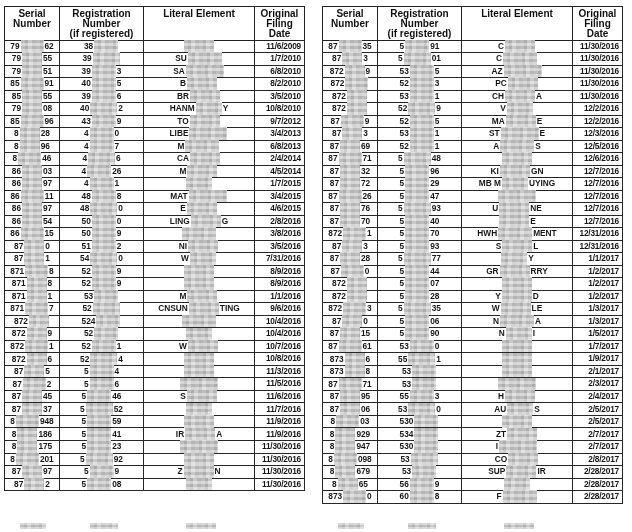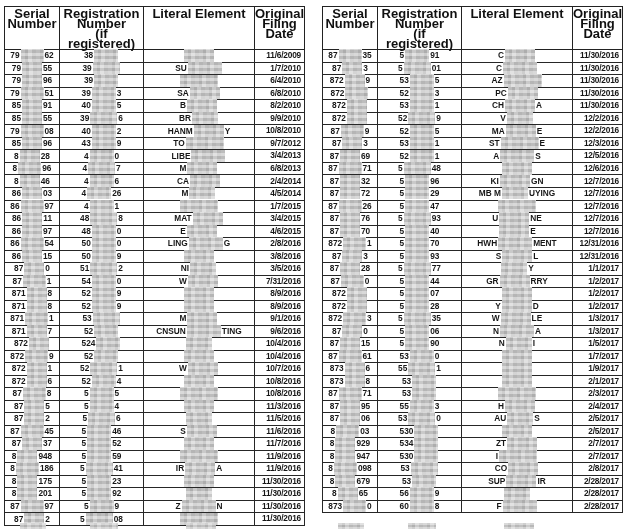--- a/index.html
+++ b/index.html
@@ -14,21 +14,21 @@
     position:absolute;top:6px;width:300px;
     border-collapse:collapse;table-layout:fixed;
     border:1.6px solid #000;
   }
   #table-left{left:4px}
   #table-right{left:322px}
   col.w-sn{width:55px} col.w-rn{width:84px} col.w-le{width:111px} col.w-d{width:50px}
 
   th{
     border:1px solid #222;
-    font-size:13px;font-weight:bold;color:#101010;
+    font-size:10px;font-weight:bold;color:#101010;
     line-height:10.2px;text-align:center;vertical-align:top;
     padding:1.5px 0 0;height:31px;white-space:pre-line;
   }
   td{
     border:1px solid #262626;
     height:11.4px;line-height:11.4px;padding:0;
     font-size:8.3px;font-weight:bold;color:#161616;
     text-align:center;vertical-align:middle;white-space:nowrap;overflow:visible;
   }
   .c-date{text-align:right;padding-right:3px;letter-spacing:-0.2px;}
@@ -88,42 +88,36 @@
           <td class="c-lit"><span class="frag"></span><span class="blur"></span><span class="frag"></span></td>
           <td class="c-date">11/6/2009</td>
         </tr>
         <tr>
           <td class="c-serial"><span class="frag">79</span><span class="blur"></span><span class="frag">55</span></td>
           <td class="c-reg"><span class="frag">39</span><span class="blur"></span><span class="frag"></span></td>
           <td class="c-lit"><span class="frag">SU</span><span class="blur"></span><span class="frag"></span></td>
           <td class="c-date">1/7/2010</td>
         </tr>
         <tr>
-          <td class="c-serial"><span class="frag">79</span><span class="blur"></span><span class="frag">96</span></td>
-          <td class="c-reg"><span class="frag">39</span><span class="blur"></span><span class="frag"></span></td>
-          <td class="c-lit"><span class="frag"></span><span class="blur"></span><span class="frag"></span></td>
-          <td class="c-date">6/4/2010</td>
-        </tr>
-        <tr>
           <td class="c-serial"><span class="frag">79</span><span class="blur"></span><span class="frag">51</span></td>
           <td class="c-reg"><span class="frag">39</span><span class="blur"></span><span class="frag">3</span></td>
           <td class="c-lit"><span class="frag">SA</span><span class="blur"></span><span class="frag"></span></td>
           <td class="c-date">6/8/2010</td>
         </tr>
         <tr>
           <td class="c-serial"><span class="frag">85</span><span class="blur"></span><span class="frag">91</span></td>
           <td class="c-reg"><span class="frag">40</span><span class="blur"></span><span class="frag">5</span></td>
           <td class="c-lit"><span class="frag">B</span><span class="blur"></span><span class="frag"></span></td>
           <td class="c-date">8/2/2010</td>
         </tr>
         <tr>
           <td class="c-serial"><span class="frag">85</span><span class="blur"></span><span class="frag">55</span></td>
           <td class="c-reg"><span class="frag">39</span><span class="blur"></span><span class="frag">6</span></td>
           <td class="c-lit"><span class="frag">BR</span><span class="blur"></span><span class="frag"></span></td>
-          <td class="c-date">9/9/2010</td>
+          <td class="c-date">3/5/2010</td>
         </tr>
         <tr>
           <td class="c-serial"><span class="frag">79</span><span class="blur"></span><span class="frag">08</span></td>
           <td class="c-reg"><span class="frag">40</span><span class="blur"></span><span class="frag">2</span></td>
           <td class="c-lit"><span class="frag">HANM</span><span class="blur"></span><span class="frag">Y</span></td>
           <td class="c-date">10/8/2010</td>
         </tr>
         <tr>
           <td class="c-serial"><span class="frag">85</span><span class="blur"></span><span class="frag">96</span></td>
           <td class="c-reg"><span class="frag">43</span><span class="blur"></span><span class="frag">9</span></td>
@@ -205,21 +199,21 @@
         <tr>
           <td class="c-serial"><span class="frag">871</span><span class="blur"></span><span class="frag">8</span></td>
           <td class="c-reg"><span class="frag">52</span><span class="blur"></span><span class="frag">9</span></td>
           <td class="c-lit"><span class="frag"></span><span class="blur"></span><span class="frag"></span></td>
           <td class="c-date">8/9/2016</td>
         </tr>
         <tr>
           <td class="c-serial"><span class="frag">871</span><span class="blur"></span><span class="frag">1</span></td>
           <td class="c-reg"><span class="frag">53</span><span class="blur"></span><span class="frag"></span></td>
           <td class="c-lit"><span class="frag">M</span><span class="blur"></span><span class="frag"></span></td>
-          <td class="c-date">9/1/2016</td>
+          <td class="c-date">1/1/2016</td>
         </tr>
         <tr>
           <td class="c-serial"><span class="frag">871</span><span class="blur"></span><span class="frag">7</span></td>
           <td class="c-reg"><span class="frag">52</span><span class="blur"></span><span class="frag"></span></td>
           <td class="c-lit"><span class="frag">CNSUN</span><span class="blur"></span><span class="frag">TING</span></td>
           <td class="c-date">9/6/2016</td>
         </tr>
         <tr>
           <td class="c-serial"><span class="frag">872</span><span class="blur"></span><span class="frag"></span></td>
           <td class="c-reg"><span class="frag">524</span><span class="blur"></span><span class="frag"></span></td>
@@ -234,26 +228,20 @@
         </tr>
         <tr>
           <td class="c-serial"><span class="frag">872</span><span class="blur"></span><span class="frag">1</span></td>
           <td class="c-reg"><span class="frag">52</span><span class="blur"></span><span class="frag">1</span></td>
           <td class="c-lit"><span class="frag">W</span><span class="blur"></span><span class="frag"></span></td>
           <td class="c-date">10/7/2016</td>
         </tr>
         <tr>
           <td class="c-serial"><span class="frag">872</span><span class="blur"></span><span class="frag">6</span></td>
           <td class="c-reg"><span class="frag">52</span><span class="blur"></span><span class="frag">4</span></td>
-          <td class="c-lit"><span class="frag"></span><span class="blur"></span><span class="frag"></span></td>
-          <td class="c-date">10/8/2016</td>
-        </tr>
-        <tr>
-          <td class="c-serial"><span class="frag">87</span><span class="blur"></span><span class="frag">8</span></td>
-          <td class="c-reg"><span class="frag">5</span><span class="blur"></span><span class="frag">5</span></td>
           <td class="c-lit"><span class="frag"></span><span class="blur"></span><span class="frag"></span></td>
           <td class="c-date">10/8/2016</td>
         </tr>
         <tr>
           <td class="c-serial"><span class="frag">87</span><span class="blur"></span><span class="frag">5</span></td>
           <td class="c-reg"><span class="frag">5</span><span class="blur"></span><span class="frag">4</span></td>
           <td class="c-lit"><span class="frag"></span><span class="blur"></span><span class="frag"></span></td>
           <td class="c-date">11/3/2016</td>
         </tr>
         <tr>

